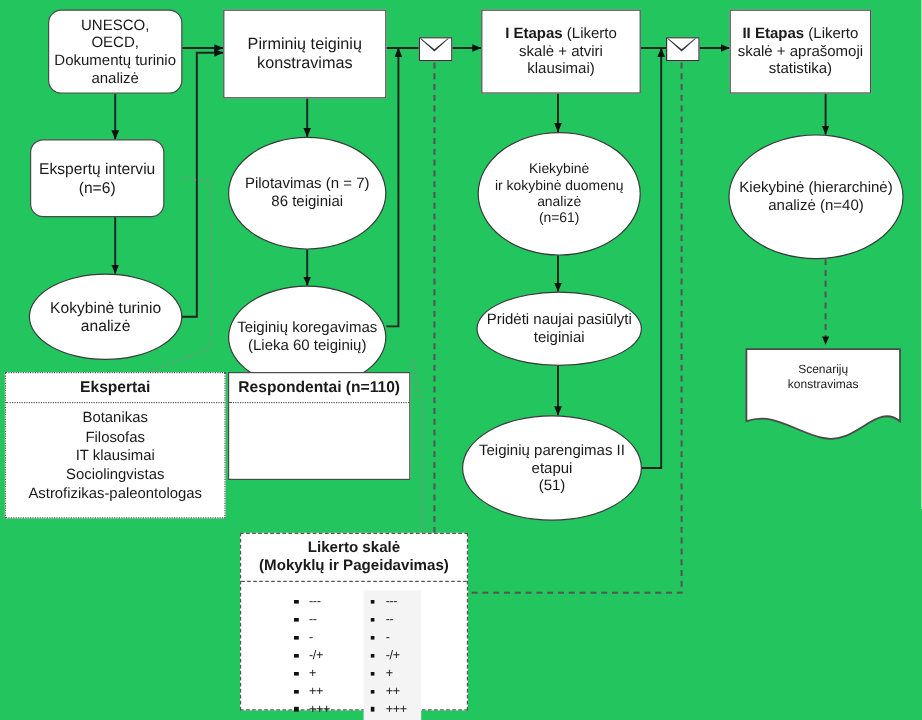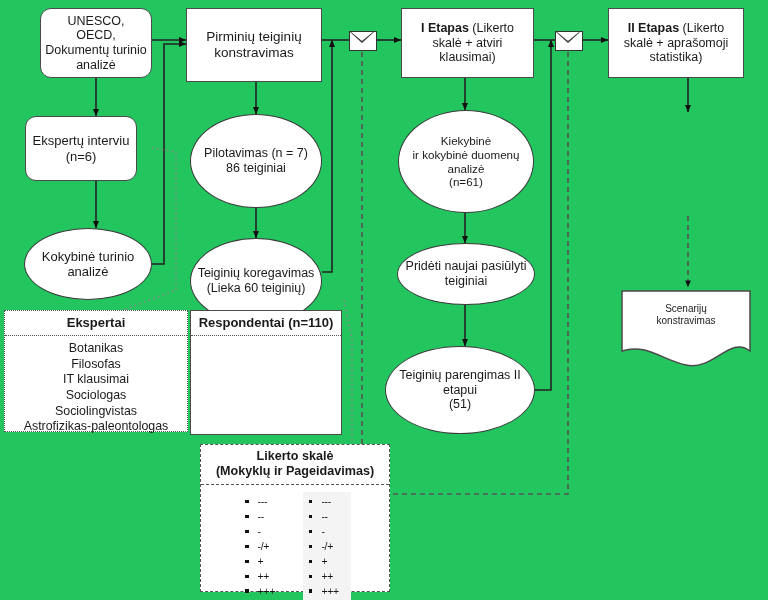--- a/index.html
+++ b/index.html
@@ -150,48 +150,50 @@
   </div>
 
   <div class="node ellipse fs12" style="left:397px;top:243px;width:138px;height:62px;">
     <div class="txt">Pridėti naujai pasiūlyti<br>teiginiai</div>
   </div>
 
   <div class="node ellipse fs12" style="left:385px;top:346px;width:150px;height:88px;">
     <div class="txt">Teiginių parengimas II<br>etapui<br>(51)</div>
   </div>
 
-  <div class="node rect fs12" style="left:608px;top:8px;width:136px;height:70px;">
+  <div class="node rect fs12" style="left:608px;top:8px;width:118px;height:70px;">
     <div class="txt">
       <span class="b">II Etapas</span>
       <span>(Likerto<br>skalė + aprašomoji<br>statistika)</span>
     </div>
   </div>
 
+  <div class="node ellipse fs12" style="left:607px;top:112px;width:146px;height:104px;">
+    <div class="txt">Kiekybinė (hierarchinė)<br>analizė (n=40)</div>
+  </div>
 
   <div class="docshape" style="left:620px;top:289px;width:132px;height:82px;">
     <svg width="132" height="82" viewBox="0 0 132 82">
       <path d="M2,2 L130,2 L130,62 C110,46 94,82 66,76 C42,71 26,54 2,62 Z" fill="#ffffff" stroke="#4a4a4a" stroke-width="1.5"></path>
     </svg>
     <div class="doctxt">Scenarijų<br>konstravimas</div>
   </div>
 
   <div class="dotpanel" style="left:4px;top:310px;width:184px;height:122px;">
     <div class="panel-head">Ekspertai</div>
     <div class="panel-body">
       <div>Botanikas</div>
       <div>Filosofas</div>
       <div>IT klausimai</div>
-      <div>Sociologas</div>
       <div>Sociolingvistas</div>
       <div>Astrofizikas-paleontologas</div>
     </div>
   </div>
 
-  <div class="solidpanel" style="left:190px;top:310px;width:152px;height:125px;">
+  <div class="solidpanel" style="left:190px;top:310px;width:152px;height:90px;">
     <div class="panel-head">Respondentai (n=110)</div>
   </div>
 
   <div class="likert" style="left:200px;top:444px;width:190px;height:148px;">
     <div class="likert-head">
       <div>Likerto skalė</div>
       <div>(Mokyklų ir Pageidavimas)</div>
     </div>
     <div class="likert-cols">
       <div class="lcol">

